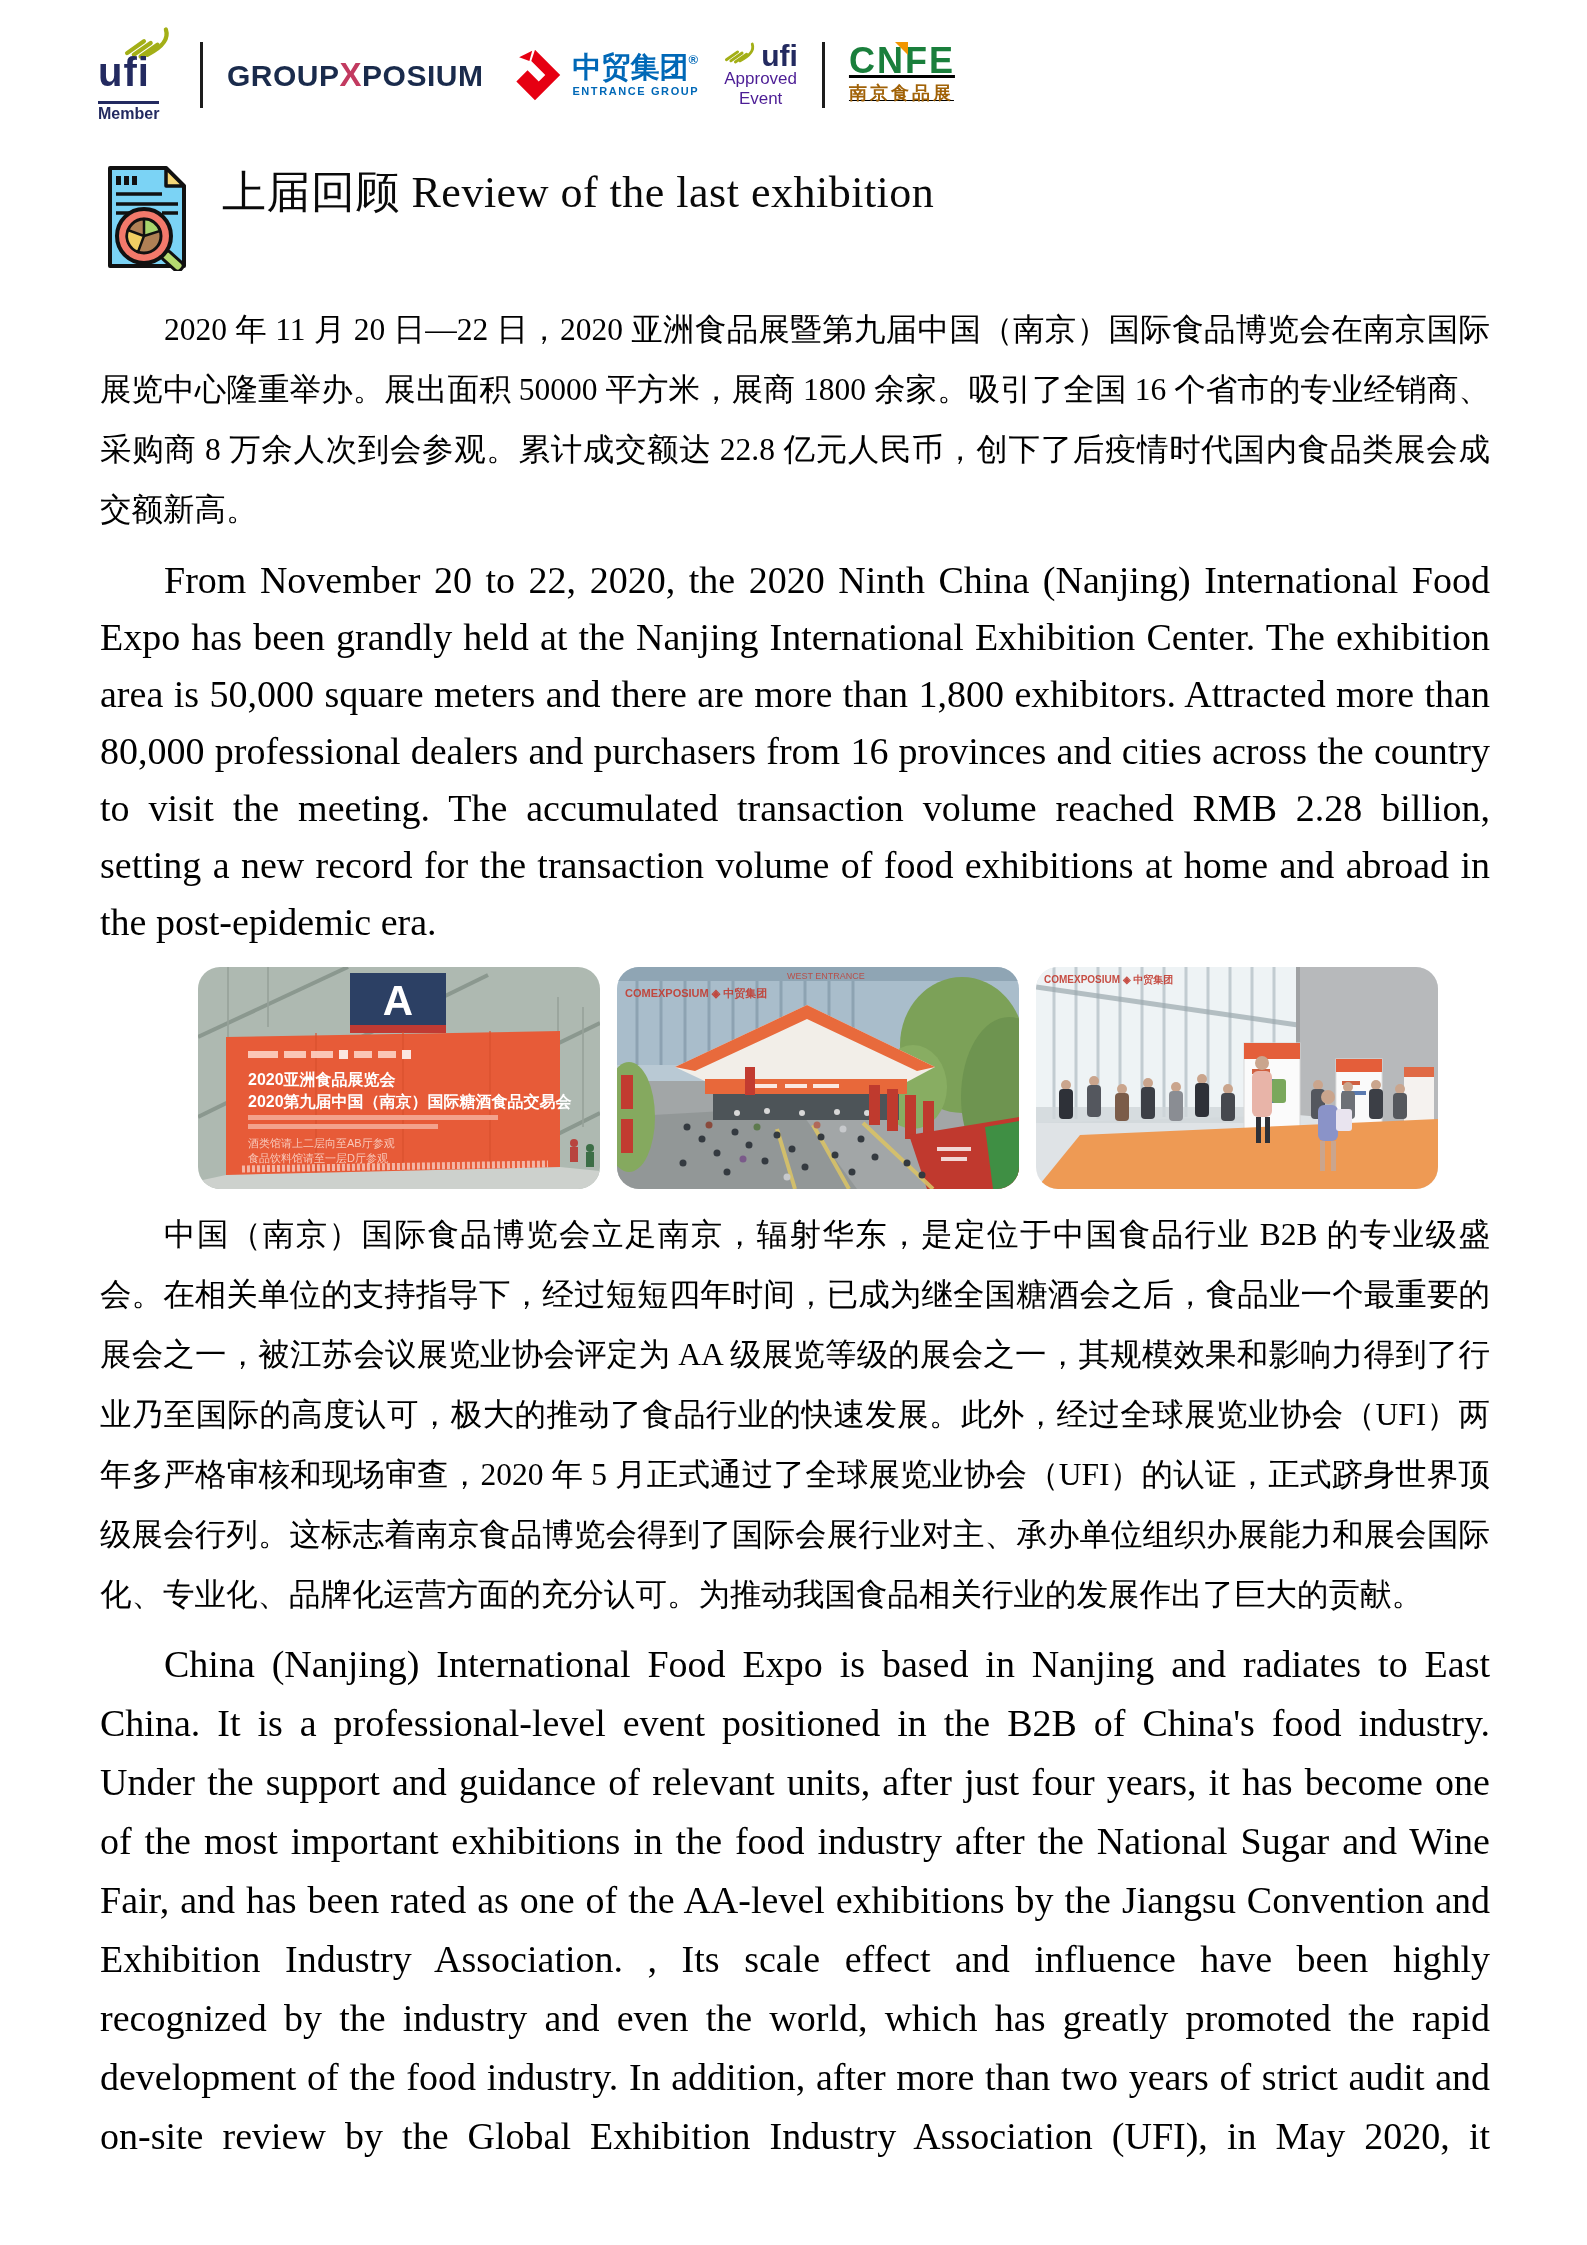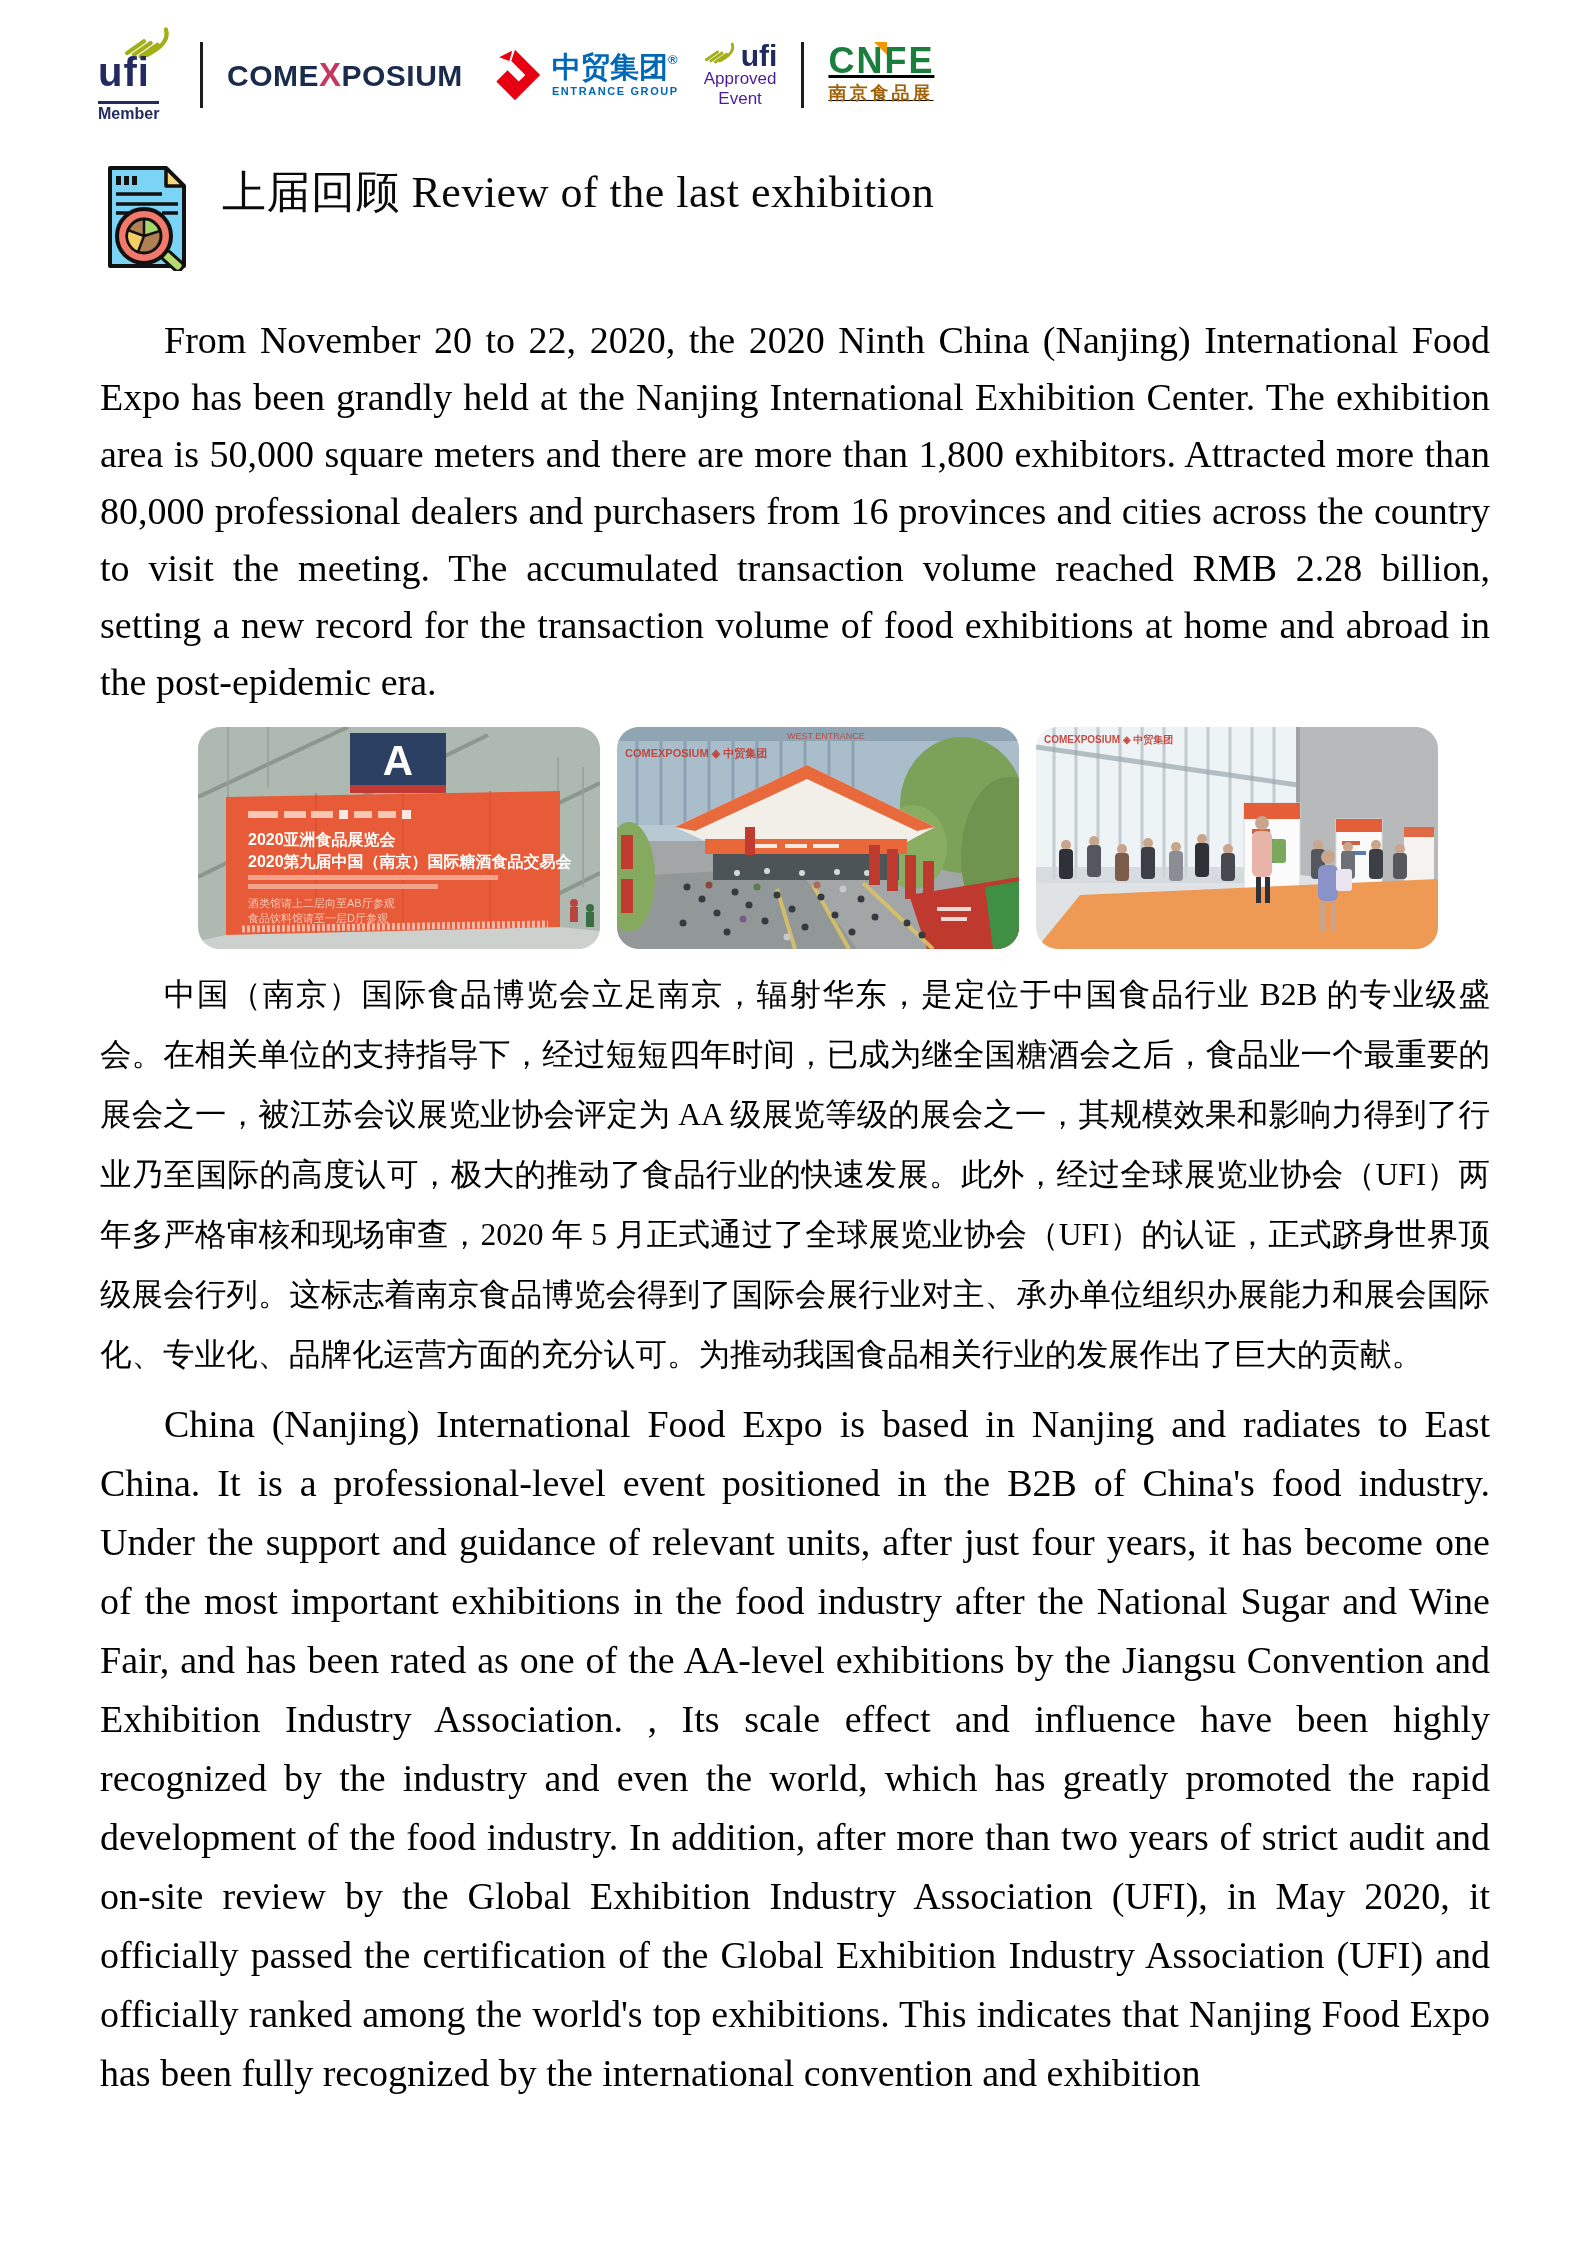--- a/index.html
+++ b/index.html
@@ -67,21 +67,21 @@
             <path d="M22 36 L42 22"></path>
           <path d="M30 34 C46 26 56 16 52 4"></path>
         </g>
       </svg>
       <span class="ufi-brand">ufi</span>
       <span class="ufi-sub">Member</span>
     </div>
 
     <div class="vdiv"></div>
 
-    <div class="comexposium"><span>COME</span><span class="x">X</span><span>POSIUM</span></div>
+    <div class="comexposium"><span>GROUP</span><span class="x">X</span><span>POSIUM</span></div>
 
     <div class="logo-block zhongmao">
       <svg class="zm-dragon" viewBox="0 0 60 60">
         <path d="M30 3 L57 30 L30 57 L10 37 L22 25 L34 37 L41 30 L26 15 Z" fill="#e60012"></path>
         <path d="M13 11 L27 4 L24 15 Z" fill="#e60012"></path>
       </svg>
       <div class="logo-block">
         <span class="zm-cn"><span>中贸集团</span><span class="zm-reg">®</span></span>
         <span class="zm-en">ENTRANCE GROUP</span>
       </div>
@@ -128,20 +128,21 @@
       <circle cx="44" cy="73" r="27" fill="#f2796b" stroke="#111" stroke-width="4"></circle>
       <circle cx="44" cy="73" r="17" fill="#b08055" stroke="#111" stroke-width="3"></circle>
       <path d="M44 73 L44 56 A17 17 0 0 1 60 68 Z" fill="#a8d56c" stroke="#111" stroke-width="2.5"></path>
       <path d="M44 73 L28 67 A17 17 0 0 0 38 89 Z" fill="#f2cf63" stroke="#111" stroke-width="2.5"></path>
     </svg>
     <span class="page-title">上届回顾 Review of the last exhibition</span>
   </div>
 
   <div class="content">
 
+    <p class="p-cn">2020 年 11 月 20 日—22 日，2020 亚洲食品展暨第九届中国（南京）国际食品博览会在南京国际展览中心隆重举办。展出面积 50000 平方米，展商 1800 余家。吸引了全国 16 个省市的专业经销商、采购商 8 万余人次到会参观。累计成交额达 22.8 亿元人民币，创下了后疫情时代国内食品类展会成交额新高。</p>
 
     <p class="p-en">From November 20 to 22, 2020, the 2020 Ninth China (Nanjing) International Food Expo has been grandly held at the Nanjing International Exhibition Center. The exhibition area is 50,000 square meters and there are more than 1,800 exhibitors. Attracted more than 80,000 professional dealers and purchasers from 16 provinces and cities across the country to visit the meeting. The accumulated transaction volume reached RMB 2.28 billion, setting a new record for the transaction volume of food exhibitions at home and abroad in the post-epidemic era.</p>
 
     <div class="photos">
 
       <div class="photo">
         <svg viewBox="0 0 402 222">
           <rect width="402" height="222" fill="#aeb9b1"></rect>
           <g stroke="#7c8a81" stroke-width="4" opacity="0.7" fill="none">
             <path d="M0 70 L150 0"></path>

